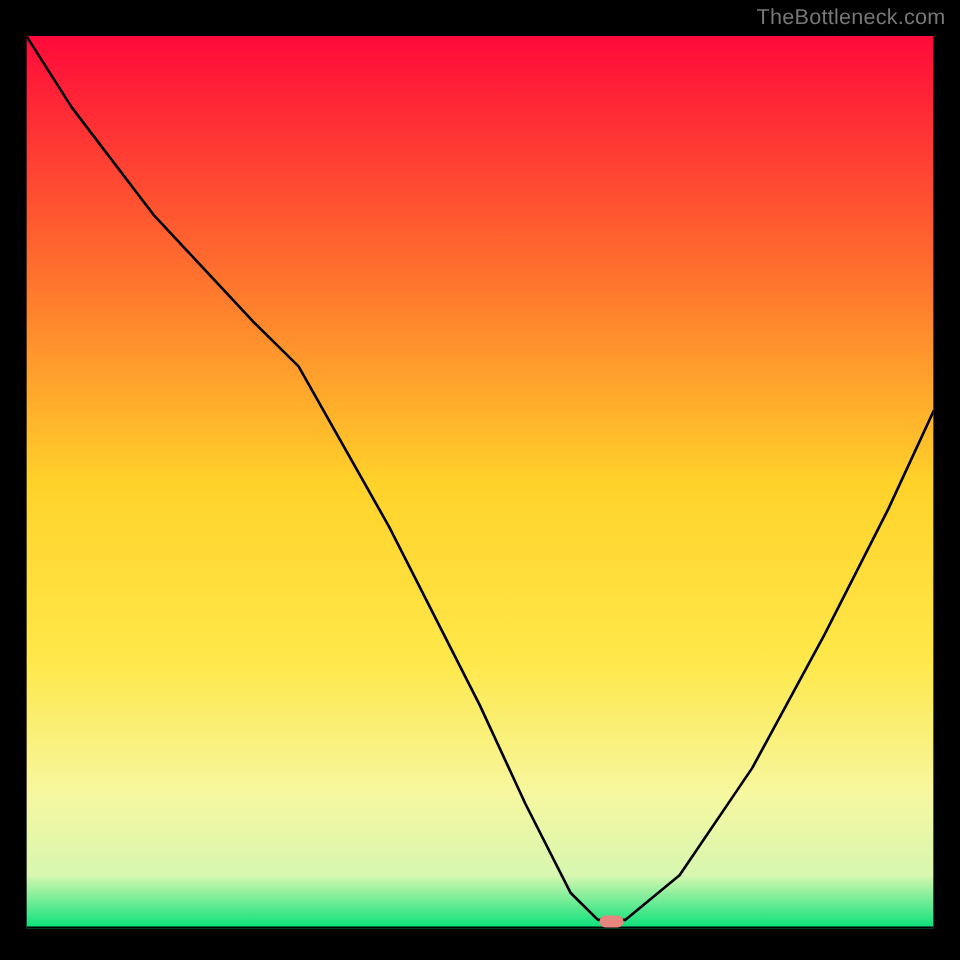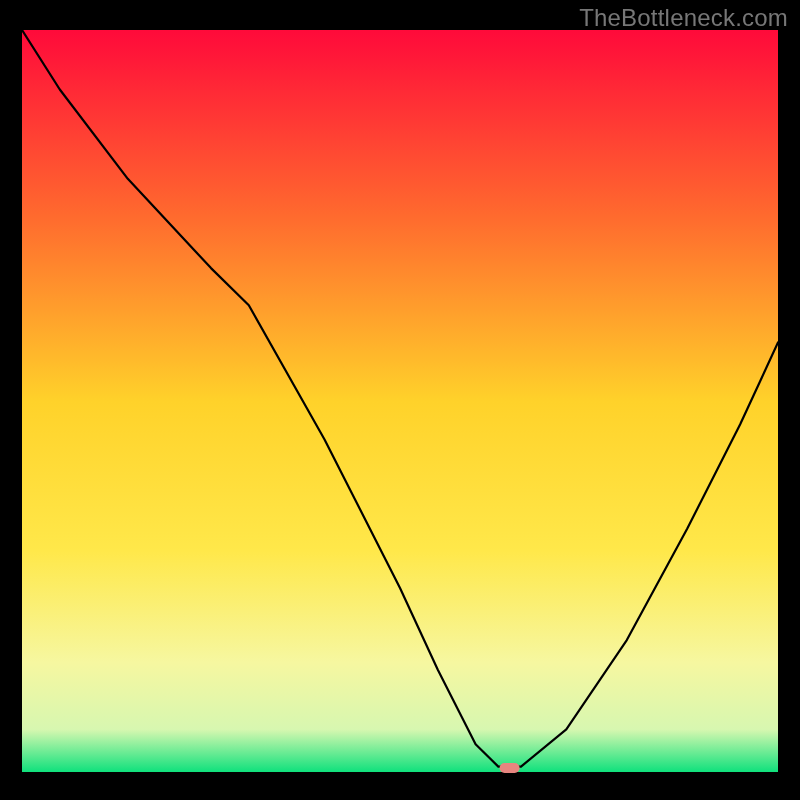--- a/index.html
+++ b/index.html
@@ -15,21 +15,21 @@
     position: relative;
     width: 800px;
     height: 800px;
     background: #000;
   }
   .watermark {
     position: absolute;
     top: 4px;
     right: 12px;
     color: #777;
-    font-size: 24px;
+    font-size: 18px;
     font-weight: 500;
     letter-spacing: 0.2px;
     z-index: 10;
   }
   .plot {
     position: absolute;
     left: 22px;
     top: 30px;
     width: 756px;
     height: 744px;

